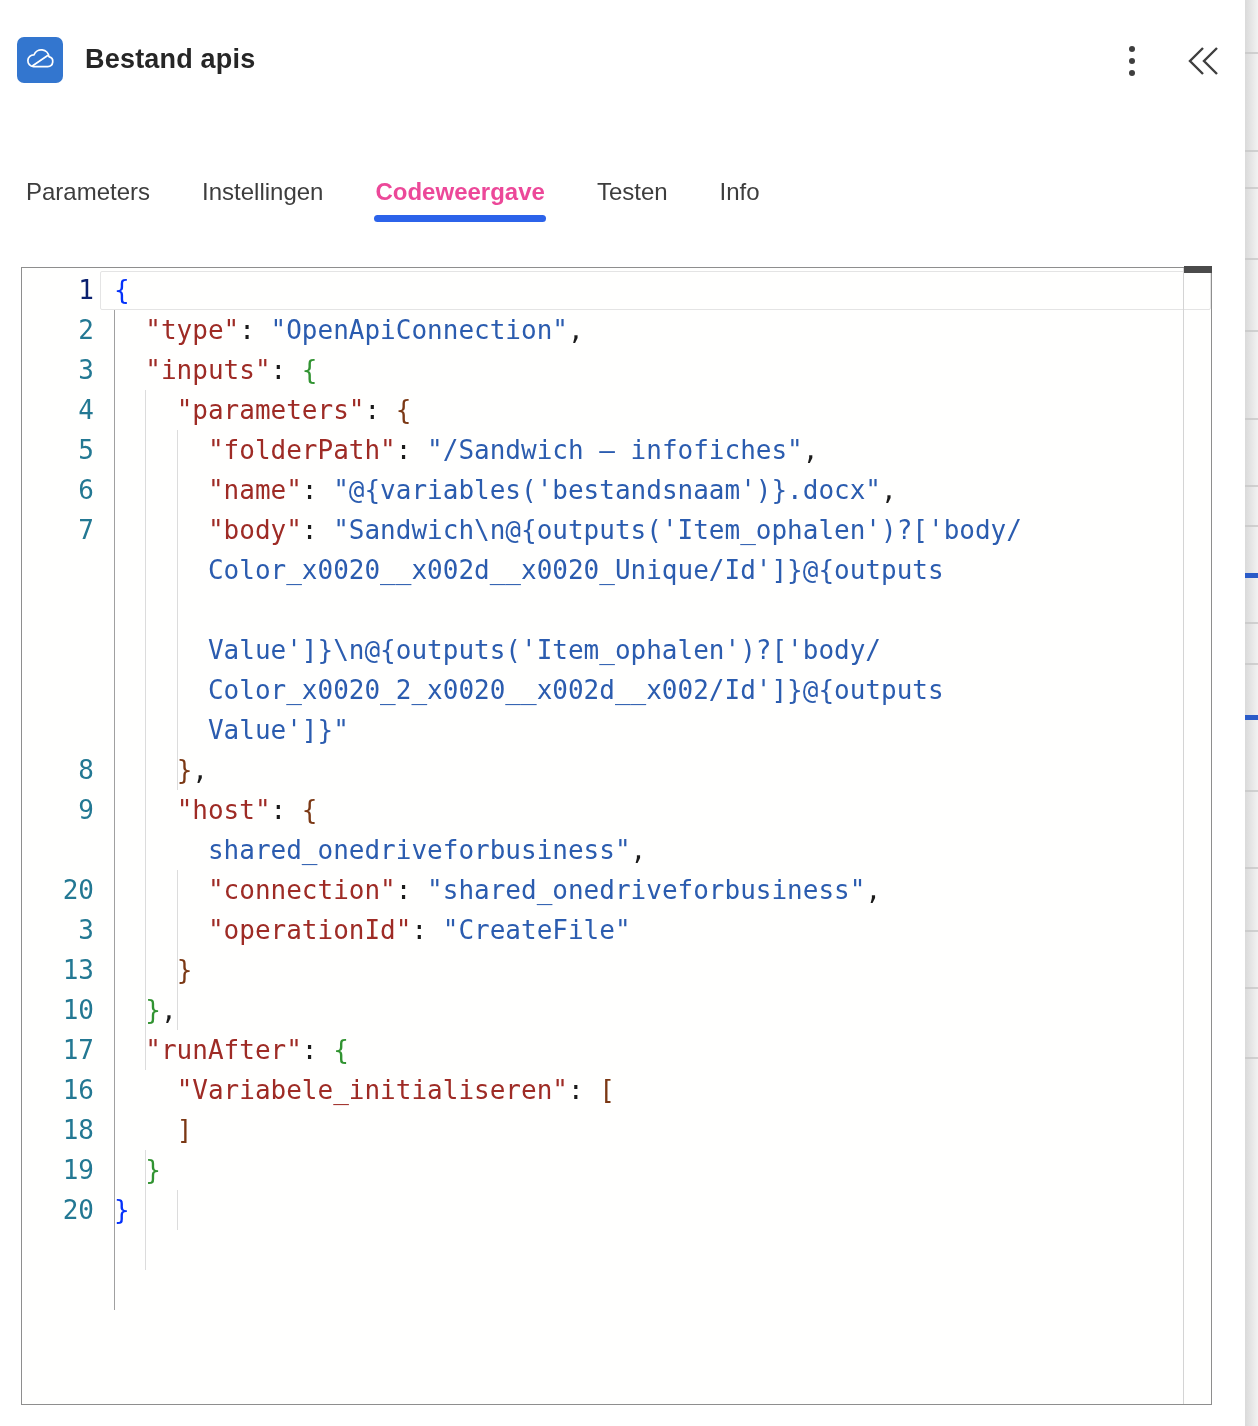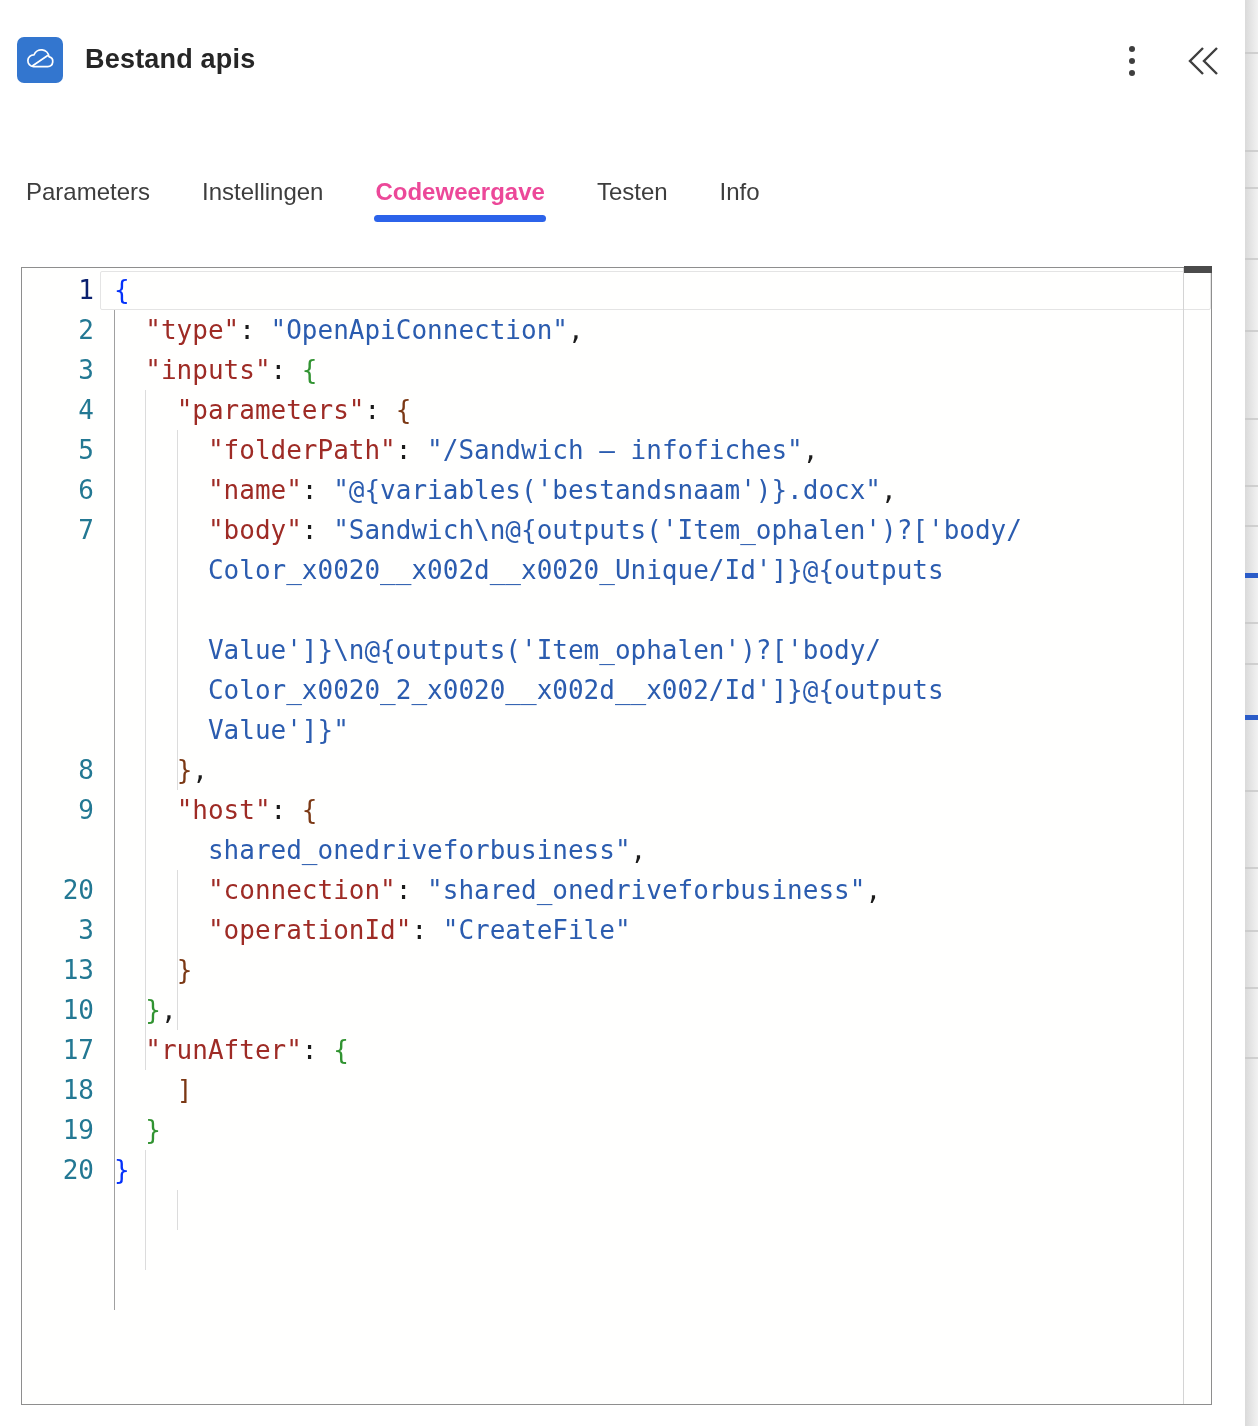--- a/index.html
+++ b/index.html
@@ -143,20 +143,21 @@
         <div class="code-row"><span class="ln"></span><span class="ct"><span class="tk-ws">      </span><span class="tk-str">Color_x0020_2_x0020__x002d__x002/Id']}@{outputs</span></span></div>
         <div class="code-row"><span class="ln"></span><span class="ct"><span class="tk-ws">      </span><span class="tk-str">Value']}"</span></span></div>
         <div class="code-row"><span class="ln">8</span><span class="ct"><span class="tk-ws">    </span><span class="tk-b3">}</span><span class="tk-pun">,</span></span></div>
         <div class="code-row"><span class="ln">9</span><span class="ct"><span class="tk-ws">    </span><span class="tk-key">"host"</span><span class="tk-pun">: </span><span class="tk-b3">{</span></span></div>
         <div class="code-row"><span class="ln"></span><span class="ct"><span class="tk-ws">      </span><span class="tk-str">shared_onedriveforbusiness"</span><span class="tk-pun">,</span></span></div>
         <div class="code-row"><span class="ln">20</span><span class="ct"><span class="tk-ws">      </span><span class="tk-key">"connection"</span><span class="tk-pun">: </span><span class="tk-str">"shared_onedriveforbusiness"</span><span class="tk-pun">,</span></span></div>
         <div class="code-row"><span class="ln">3</span><span class="ct"><span class="tk-ws">      </span><span class="tk-key">"operationId"</span><span class="tk-pun">: </span><span class="tk-str">"CreateFile"</span></span></div>
         <div class="code-row"><span class="ln">13</span><span class="ct"><span class="tk-ws">    </span><span class="tk-b3">}</span></span></div>
         <div class="code-row"><span class="ln">10</span><span class="ct"><span class="tk-ws">  </span><span class="tk-b2">}</span><span class="tk-pun">,</span></span></div>
         <div class="code-row"><span class="ln">17</span><span class="ct"><span class="tk-ws">  </span><span class="tk-key">"runAfter"</span><span class="tk-pun">: </span><span class="tk-b2">{</span></span></div>
+        <div class="code-row"><span class="ln">16</span><span class="ct"><span class="tk-ws">    </span><span class="tk-key">"Variabele_initialiseren"</span><span class="tk-pun">: </span><span class="tk-b3">[</span></span></div>
         <div class="code-row"><span class="ln">18</span><span class="ct"><span class="tk-ws">    </span><span class="tk-b3">]</span></span></div>
         <div class="code-row"><span class="ln">19</span><span class="ct"><span class="tk-ws">  </span><span class="tk-b2">}</span></span></div>
         <div class="code-row"><span class="ln">20</span><span class="ct"><span class="tk-b1">}</span></span></div>
       </div>
   </div>
 </div>
 
 <div class="edge-strip" id="edge-strip">
     <div class="edge-sep" style="top: 52px;"></div>
     <div class="edge-sep" style="top: 150px;"></div>

